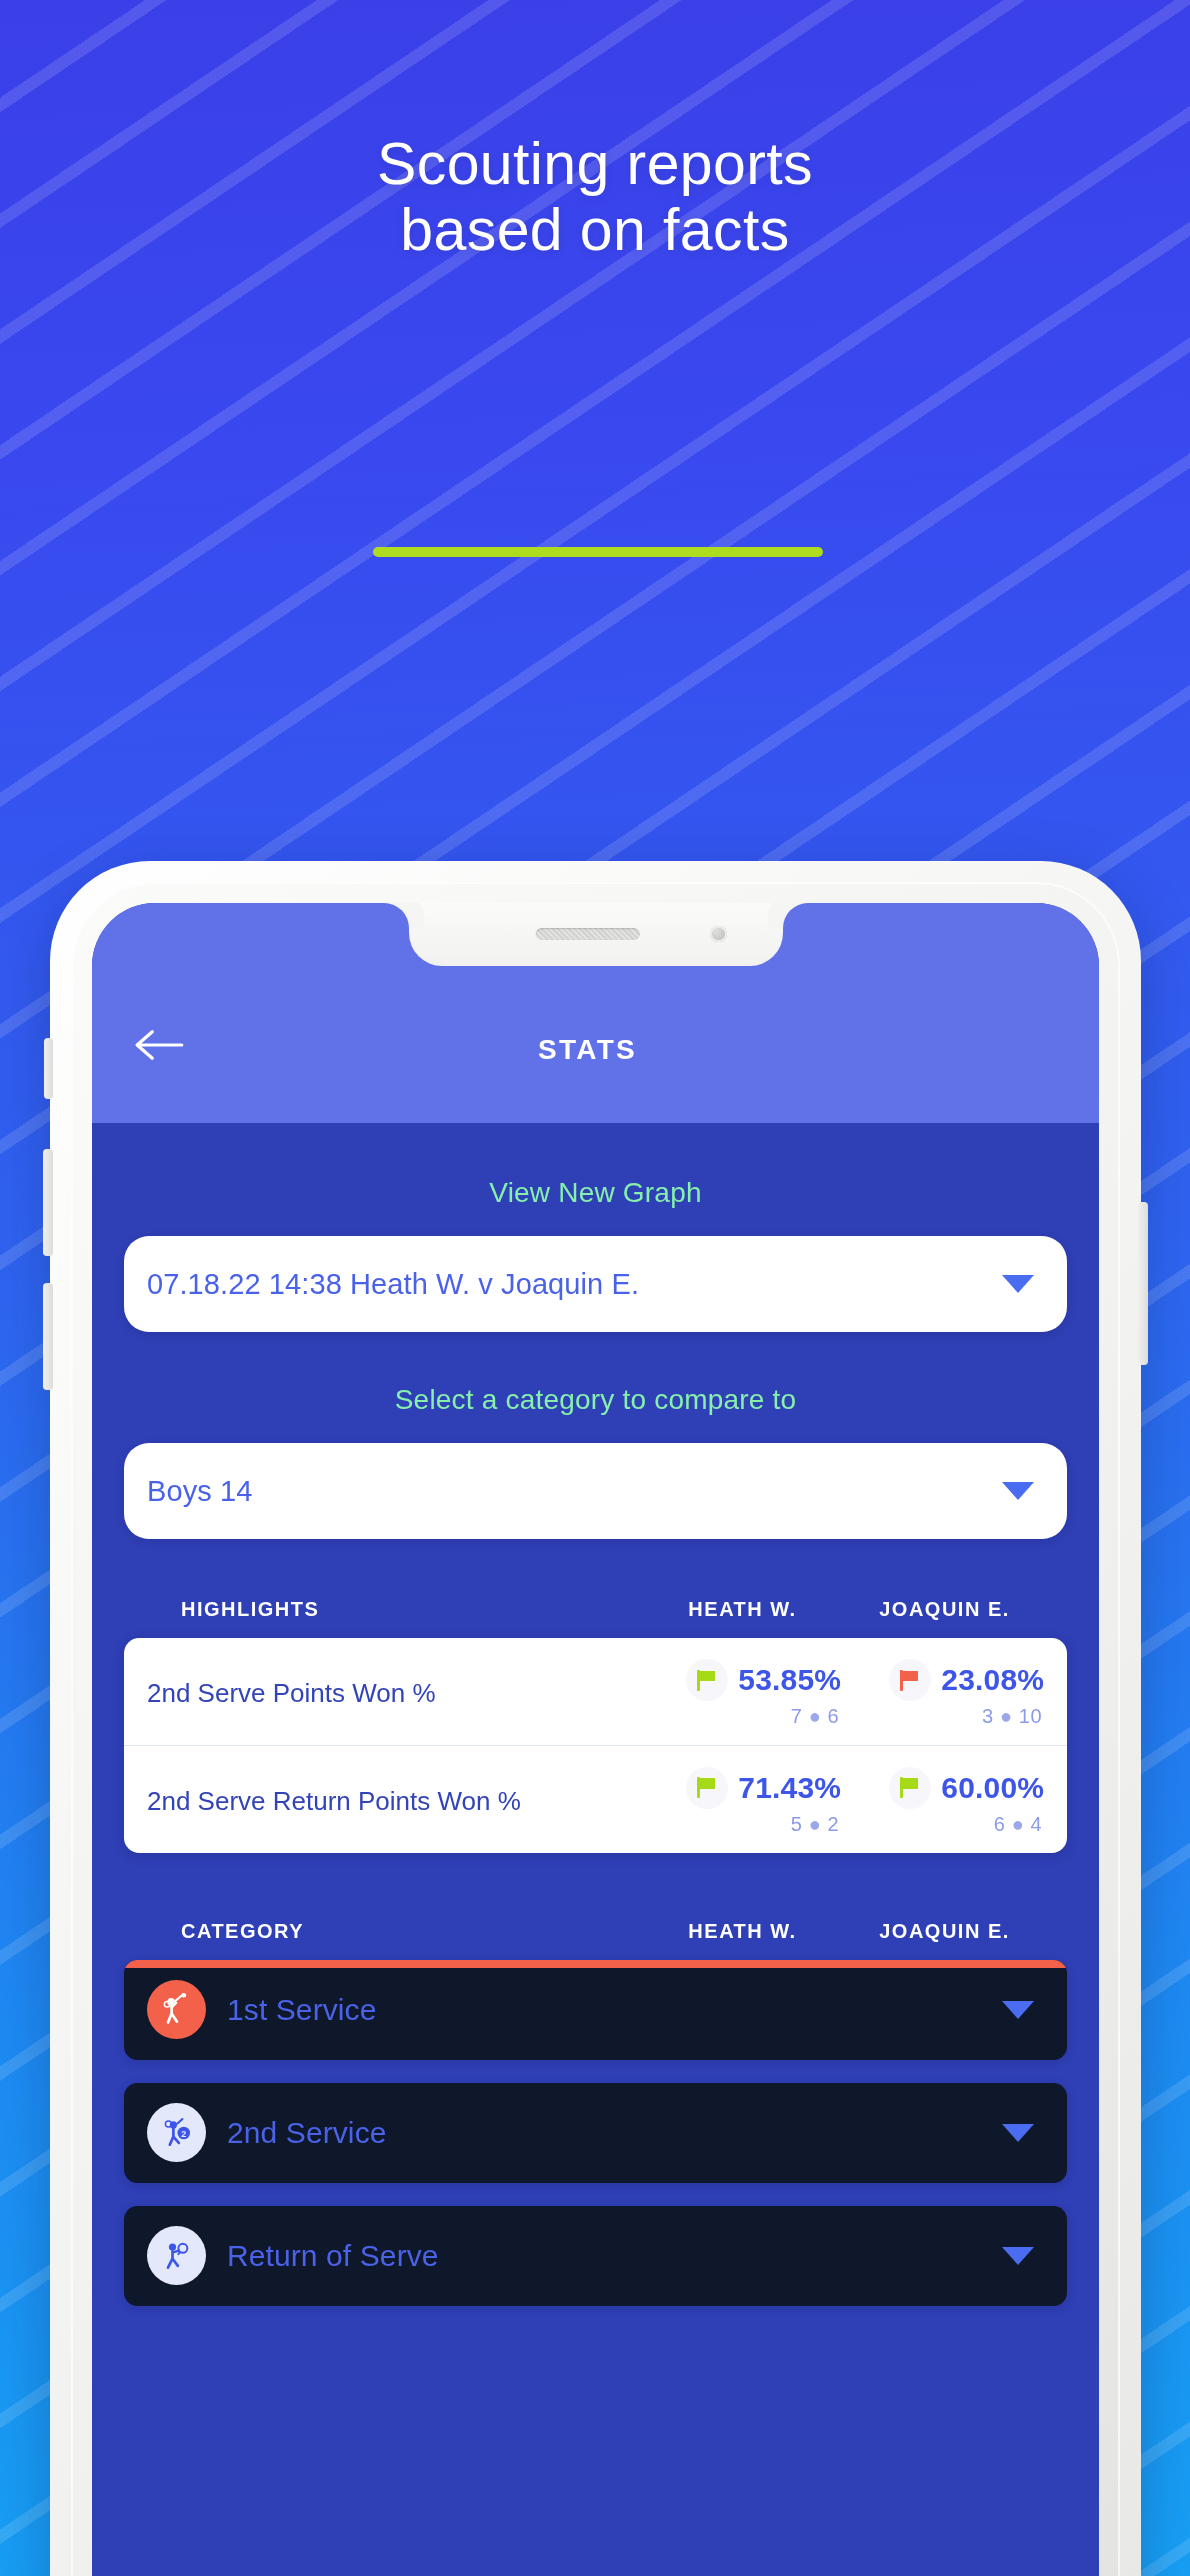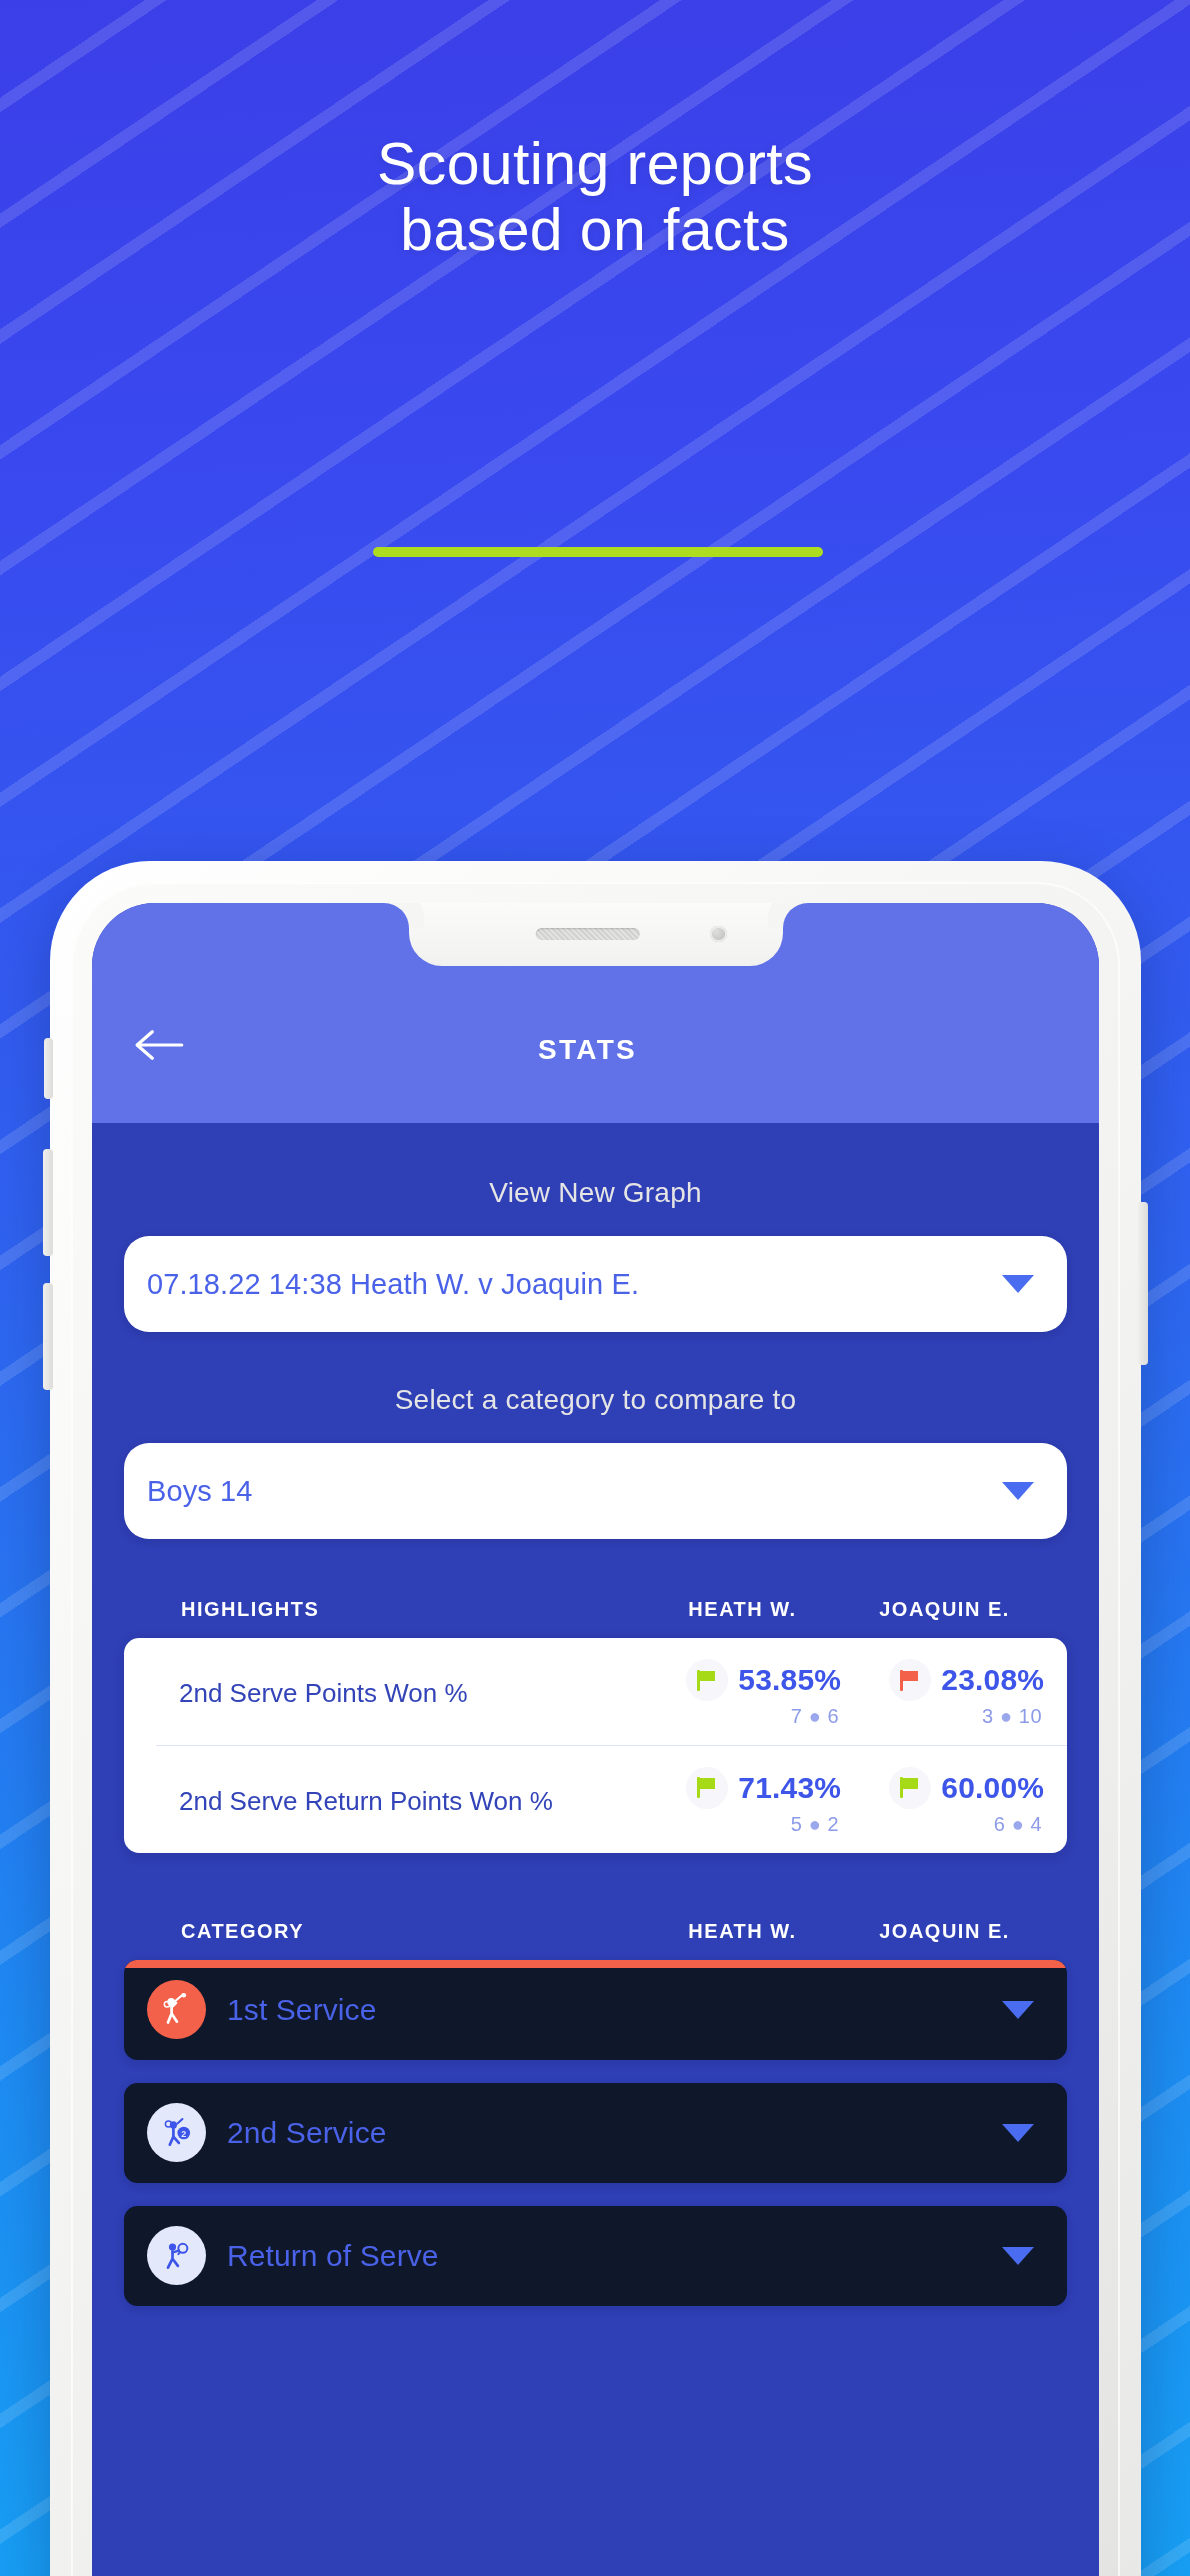--- a/index.html
+++ b/index.html
@@ -144,21 +144,21 @@
   }
 
   
   #content {
     position: absolute; left: 0; right: 0; top: 220px; bottom: 0;
     padding: 0 32px;
     z-index: 4;
   }
   .sec-label {
     text-align: center;
-    color: #e5e5e5;
+    color: #86efac;
     font-size: 28px;
     font-weight: 400;
     letter-spacing: 0.2px;
   }
   #lbl-view-graph { margin-top: 54px; }
   #lbl-select-cat { margin-top: 52px; }
 
   .select-box {
     position: relative;
     margin-top: 27px;
@@ -200,21 +200,20 @@
   .col-head .c3 { width: 203px; text-align: center; }
   #head-highlights { margin-top: 59px; margin-bottom: 17px; }
   #head-category   { margin-top: 67px; margin-bottom: 17px; }
 
   
   #highlights-card {
     background: #ffffff;
     border-radius: 15.3px;
     box-shadow: 0 2.9px 11.5px rgba(10,20,70,0.16);
     overflow: hidden;
-    padding-left: 32px;
   }
   .hl-row {
     display: flex;
     align-items: center;
     padding: 21px 19px 17px 23px;
   }
   .hl-row + .hl-row { border-top: 1.9px solid #dfe3f8; }
   .hl-name {
     flex: 1 1 auto;
     color: #3344b8;

